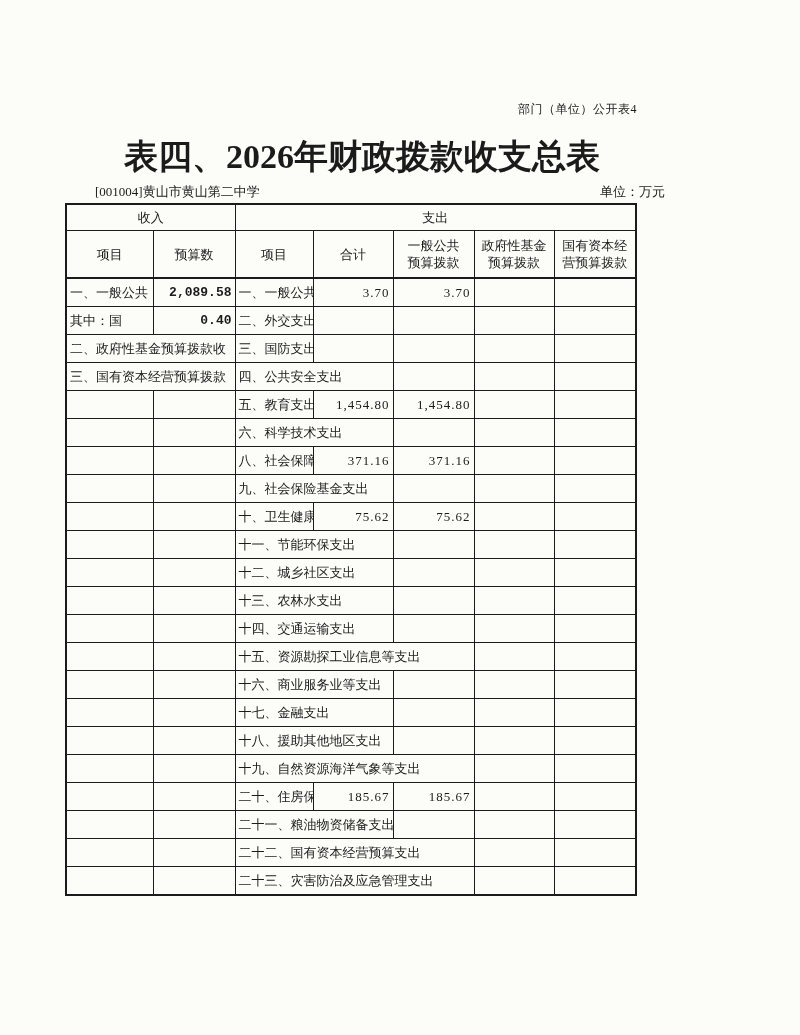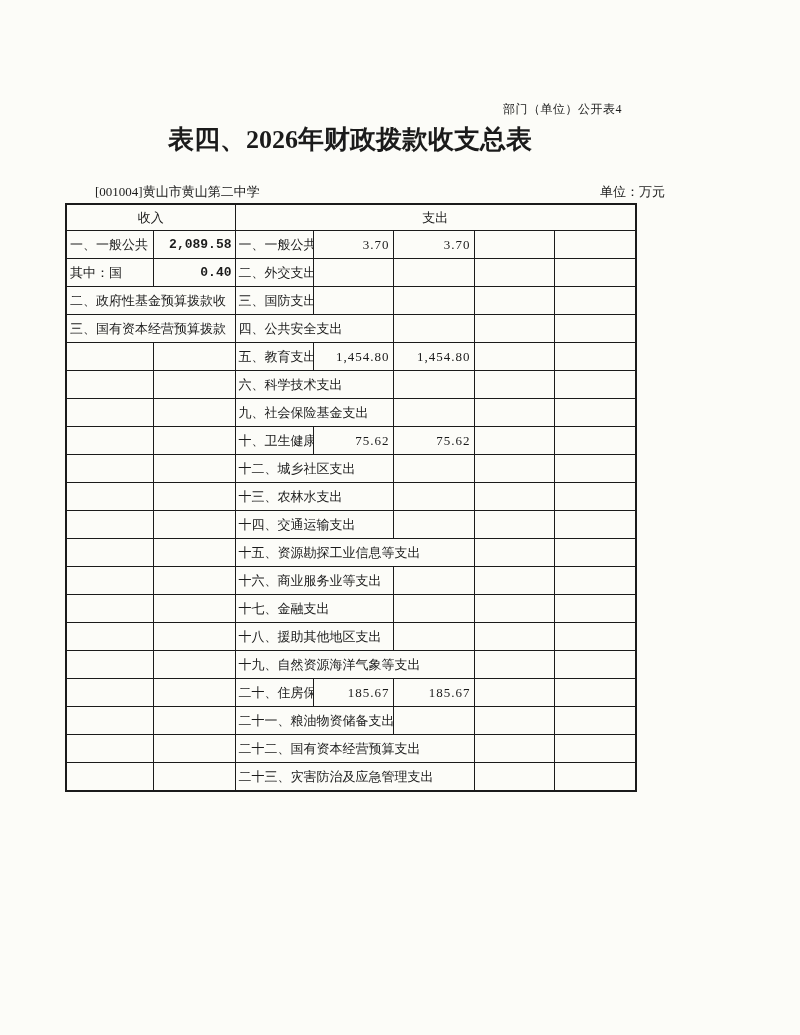--- a/index.html
+++ b/index.html
@@ -15,34 +15,34 @@
   }
   .page {
     position: relative;
     width: 800px;
     height: 1035px;
     overflow: hidden;
   }
   .corner-note {
     position: absolute;
     top: 101px;
-    left: 52px;
+    left: 67px;
     width: 570px;
     text-align: right;
     font-size: 12px;
     letter-spacing: 0.5px;
   }
   .title {
     position: absolute;
     top: 122px;
     left: 65px;
     width: 570px;
-    margin: 0;
+    margin: 12px;
     text-align: center;
-    font-size: 26px;
+    font-size: 34px;
     font-weight: bold;
   }
   .meta-row {
     position: absolute;
     top: 183px;
     left: 65px;
     width: 570px;
     display: flex;
     justify-content: space-between;
     font-size: 13px;
@@ -113,20 +113,32 @@
       <col style="width:80px">
       <col style="width:81px">
       <col style="width:80px">
       <col style="width:82px">
     </colgroup>
     <tbody id="budget-body">
         <tr class="h1">
           <td colspan="2">收入</td>
           <td colspan="5" class="sep">支出</td>
         </tr>
+        <tr class="h2">
+          <td>项目</td>
+          <td>预算数</td>
+          <td class="sep">项目</td>
+          <td>合计</td>
+          <td>一般公共
+预算拨款</td>
+          <td>政府性基金
+预算拨款</td>
+          <td>国有资本经
+营预算拨款</td>
+        </tr>
         <tr>
           <td class="item">一、一般公共</td>
           <td class="num bold-num">2,089.58</td>
           <td class="item sep">一、一般公共</td>
           <td class="num">3.70</td>
           <td class="num">3.70</td>
           <td class="num"></td>
           <td class="num"></td>
         </tr>
         <tr>
@@ -166,37 +178,54 @@
           <td class="item"></td>
           <td class="num bold-num"></td>
           <td colspan="2" class="item sep">六、科学技术支出</td>
           <td class="num"></td>
           <td class="num"></td>
           <td class="num"></td>
         </tr>
         <tr>
           <td class="item"></td>
           <td class="num bold-num"></td>
+          <td class="item sep">八、社会保障</td>
+          <td class="num">371.16</td>
+          <td class="num">371.16</td>
+          <td class="num"></td>
+          <td class="num"></td>
+        </tr>
+        <tr>
+          <td class="item"></td>
+          <td class="num bold-num"></td>
           <td colspan="2" class="item sep">九、社会保险基金支出</td>
           <td class="num"></td>
           <td class="num"></td>
           <td class="num"></td>
         </tr>
         <tr>
           <td class="item"></td>
           <td class="num bold-num"></td>
           <td class="item sep">十、卫生健康</td>
           <td class="num">75.62</td>
           <td class="num">75.62</td>
           <td class="num"></td>
           <td class="num"></td>
         </tr>
         <tr>
           <td class="item"></td>
           <td class="num bold-num"></td>
+          <td colspan="2" class="item sep">十一、节能环保支出</td>
+          <td class="num"></td>
+          <td class="num"></td>
+          <td class="num"></td>
+        </tr>
+        <tr>
+          <td class="item"></td>
+          <td class="num bold-num"></td>
           <td colspan="2" class="item sep">十二、城乡社区支出</td>
           <td class="num"></td>
           <td class="num"></td>
           <td class="num"></td>
         </tr>
         <tr>
           <td class="item"></td>
           <td class="num bold-num"></td>
           <td colspan="2" class="item sep">十三、农林水支出</td>
           <td class="num"></td>

